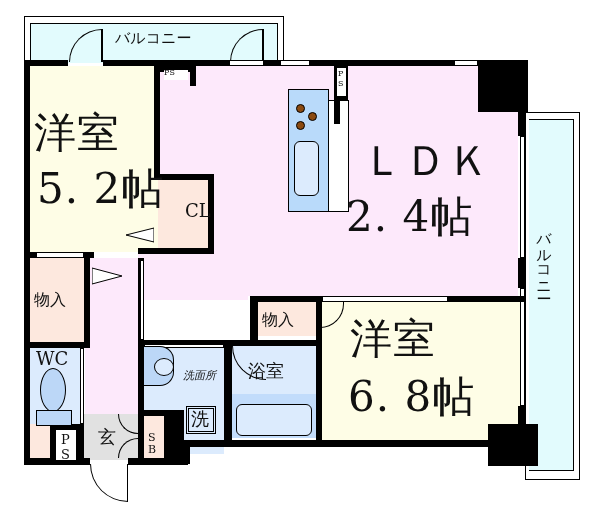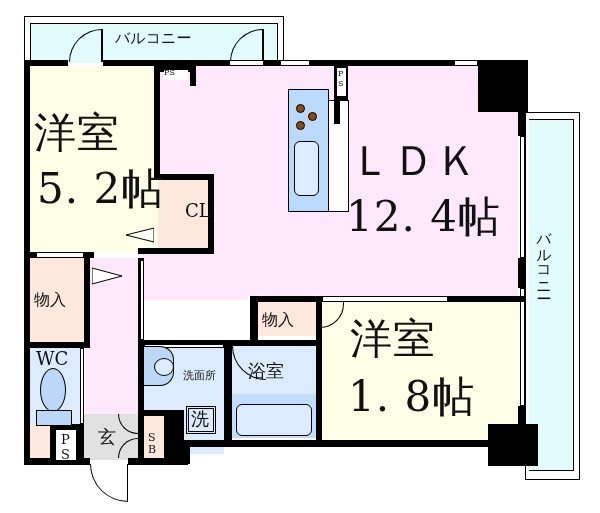--- a/index.html
+++ b/index.html
@@ -144,26 +144,26 @@
 <div class="abs" style="left:92px;top:266px;width:32px;height:20px;">
   <svg width="32" height="20">
       <polygon points="0,2 0,18 30,10" fill="#fff" stroke="#000" stroke-width="1"></polygon>
     </svg>
 </div>
 
 <div class="label big" style="left:34px;top:112px;">洋室</div>
 <div class="label big" style="left:37px;top:168px;">5. 2帖</div>
 <div class="label med" style="left:164px;top:202px;margin-left:21px;">CL</div>
 
-<div class="label big" style="left:350px;top:140px;">ＬＤＫ</div>
-<div class="label big" style="left:346px;top:196px;">12. 4帖</div>
+<div class="label big" style="left:362px;top:140px;">ＬＤＫ</div>
+<div class="label big" style="left:346px;top:196px;">2. 4帖</div>
 
 <div class="label big" style="left:350px;top:318px;">洋室</div>
-<div class="label big" style="left:348px;top:376px;">1. 8帖</div>
+<div class="label big" style="left:348px;top:376px;">6. 8帖</div>
 
 <div class="label med" style="left:34px;top:292px;font-size:16px;">物入</div>
 <div class="label med" style="left:262px;top:312px;font-size:16px;">物入</div>
 <div class="label med" style="left:36px;top:350px;">WC</div>
-<div class="label small" style="left:183px;top:370px;">洗面所</div>
+<div class="label small" style="left:183px;top:370px;font-style:italic;">洗面所</div>
 <div class="label med" style="left:248px;top:362px;">浴室</div>
 <div class="label med" style="left:98px;top:428px;">玄</div>
 <div class="label tiny" style="left:148px;top:432px;">S</div>
 <div class="label tiny" style="left:148px;top:444px;">B</div>
 
 </body></html>

